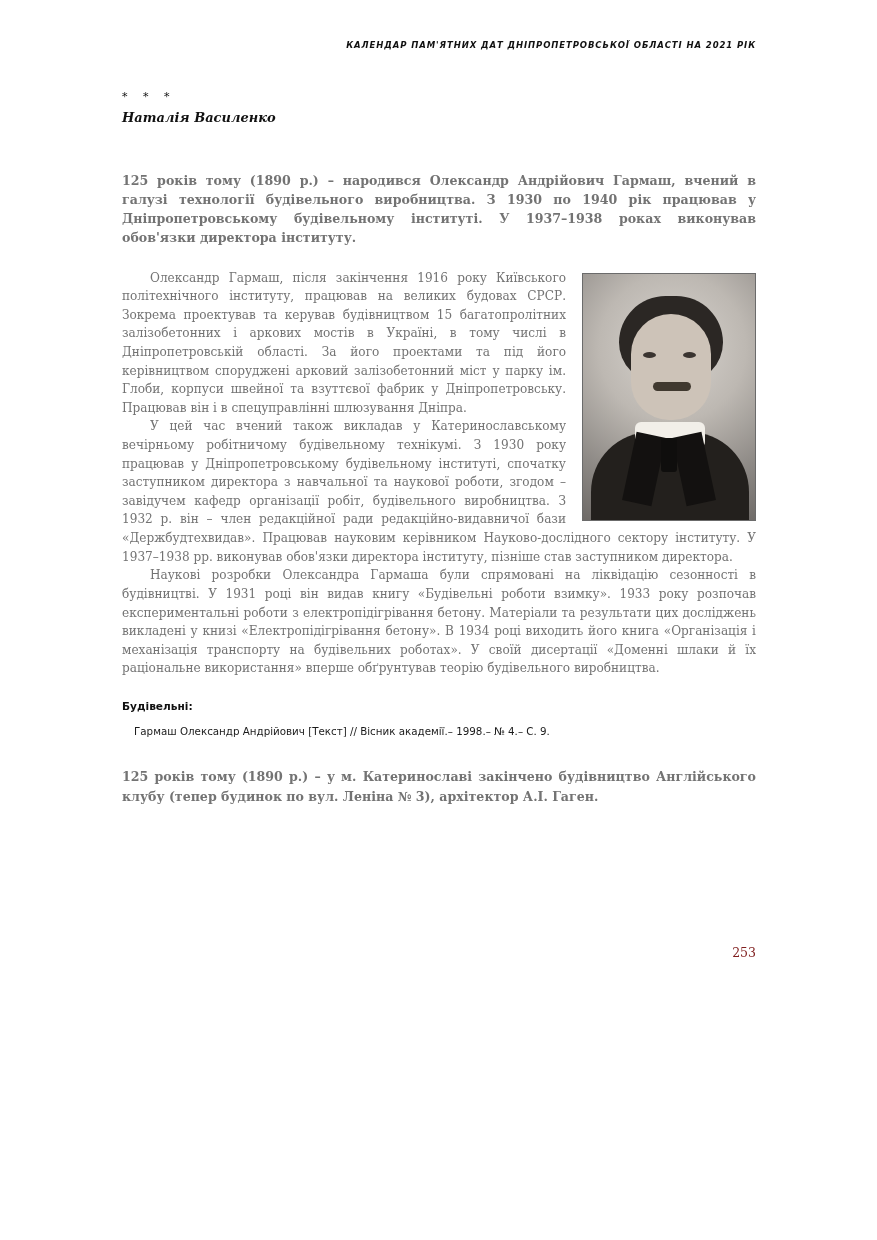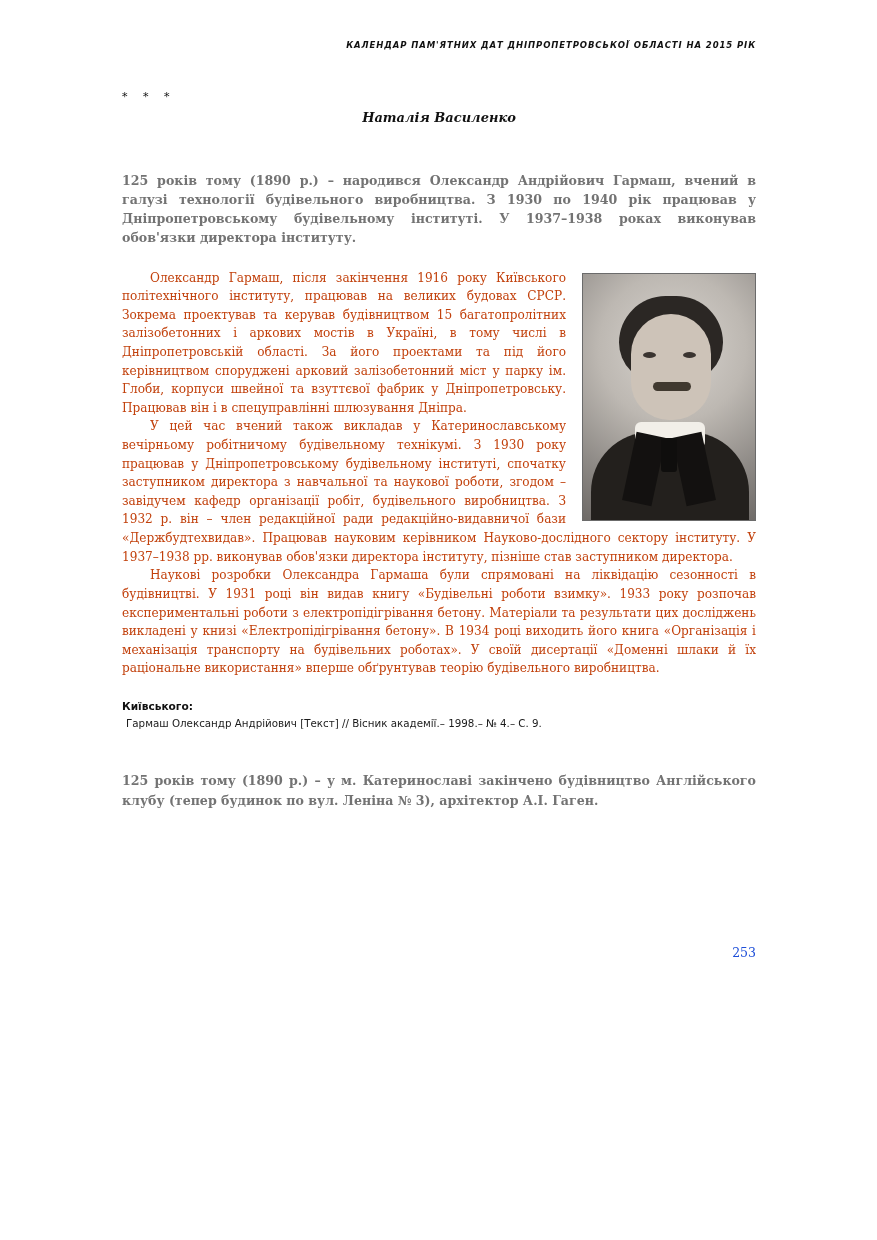--- a/index.html
+++ b/index.html
@@ -55,41 +55,41 @@
     margin: 0;
   }
   .ref-block .line2 {
     display: block;
   }
   .author-sign {
     font-family: "DejaVu Serif", serif;
     font-size: 13px;
     font-weight: bold;
     font-style: italic;
-    text-align: center;
+    text-align: left;
     margin: 5px 0 0 0;
     color: #111;
   }
   .lead {
     font-family: "DejaVu Serif", serif;
     font-size: 12.6px;
     font-weight: bold;
     line-height: 1.52;
     text-align: justify;
     margin: 46px 0 0 0;
     color: #737373;
     -webkit-hyphens: manual;
     hyphens: manual;
   }
   .body-text {
     font-family: "DejaVu Serif", serif;
     font-size: 12.1px;
     line-height: 1.54;
     text-align: justify;
-    color: #c2410c;
+    color: #737373;
     margin: 0;
   }
   .body-text p {
     margin: 0;
     text-indent: 28px;
   }
   .article-body {
     margin-top: 21px;
   }
   .portrait {
@@ -178,46 +178,46 @@
     font-size: 10.6px;
     font-weight: bold;
     color: #111;
     margin: 22px 0 3px 0;
   }
   .lit-item {
     font-family: "DejaVu Sans", sans-serif;
     font-size: 10.3px;
     line-height: 1.5;
     color: #1a1a1a;
-    margin: 4px;
+    margin: 12px;
   }
   .lead2 {
-    margin-top: 40px;
+    margin-top: 28px;
   }
   .page-number {
     position: absolute;
     right: 121px;
     top: 945px;
     font-family: "DejaVu Serif", serif;
     font-size: 12.5px;
-    color: #1d4ed8;
+    color: #7f1d1d;
   }
   .clearfix::after {
     content: "";
     display: block;
     clear: both;
   }
 </style>
 </head>
 <body>
 
 <div class="page">
   <div class="content">
 
-    <div class="running-head">КАЛЕНДАР ПАМ'ЯТНИХ ДАТ ДНІПРОПЕТРОВСЬКОЇ ОБЛАСТІ НА 2015 РІК</div>
+    <div class="running-head">КАЛЕНДАР ПАМ'ЯТНИХ ДАТ ДНІПРОПЕТРОВСЬКОЇ ОБЛАСТІ НА 2021 РІК</div>
 
     <div class="asterisks">* * *</div>
 
     <div class="ref-block">
     </div>
 
     <div class="author-sign">Наталія Василенко</div>
 
     <div class="lead">125 років тому (1890 р.) – народився Олександр Андрійович Гармаш, вчений в галузі технології будівельного виробництва. З 1930 по 1940 рік працював у Дніпропетровському будівельному інституті. У 1937–1938 роках виконував обов'язки директора інституту.</div>
 
@@ -235,21 +235,21 @@
         <div class="ph-lapel-l"></div>
         <div class="ph-lapel-r"></div>
         <div class="ph-tie"></div>
       </div>
 
       <p>Олександр Гармаш, після закінчення 1916 року Київського політехнічного інституту, працював на великих будовах СРСР. Зокрема проектував та керував будівництвом 15 багатопролітних залізобетонних і аркових мостів в Україні, в тому числі в Дніпропетровській області. За його проектами та під його керівництвом споруджені арковий залізобетонний міст у парку ім. Глоби, корпуси швейної та взуттєвої фабрик у Дніпропетровську. Працював він і в спецуправлінні шлюзування Дніпра.</p>
       <p>У цей час вчений також викладав у Катеринославському вечірньому робітничому будівельному технікумі. З 1930 року працював у Дніпропетровському будівельному інституті, спочатку заступником директора з навчальної та наукової роботи, згодом – завідучем кафедр організації робіт, будівельного виробництва. З 1932 р. він – член редакційної ради редакційно-видавничої бази «Держбудтехвидав». Працював науковим керівником Науково-дослідного сектору інституту. У 1937–1938 рр. виконував обов'язки директора інституту, пізніше став заступником директора.</p>
       <p>Наукові розробки Олександра Гармаша були спрямовані на ліквідацію сезонності в будівництві. У 1931 році він видав книгу «Будівельні роботи взимку». 1933 року розпочав експериментальні роботи з електропідігрівання бетону. Матеріали та результати цих досліджень викладені у книзі «Електропідігрівання бетону». В 1934 році виходить його книга «Організація і механізація транспорту на будівельних роботах». У своїй дисертації «Доменні шлаки й їх раціональне використання» вперше обґрунтував теорію будівельного виробництва.</p>
     </div>
 
-    <div class="lit-head">Київського:</div>
+    <div class="lit-head">Будівельні:</div>
 
     <div class="lit-item">Гармаш Олександр Андрійович [Текст] // Вісник академії.– 1998.– № 4.– С. 9.</div>
 
     <div class="lead lead2">125 років тому (1890 р.) – у м. Катеринославі закінчено будівництво Англійського клубу (тепер будинок по вул. Леніна № 3), архітектор А.І. Гаген.</div>
 
   </div>
 
   <div class="page-number">253</div>
 </div>
 

